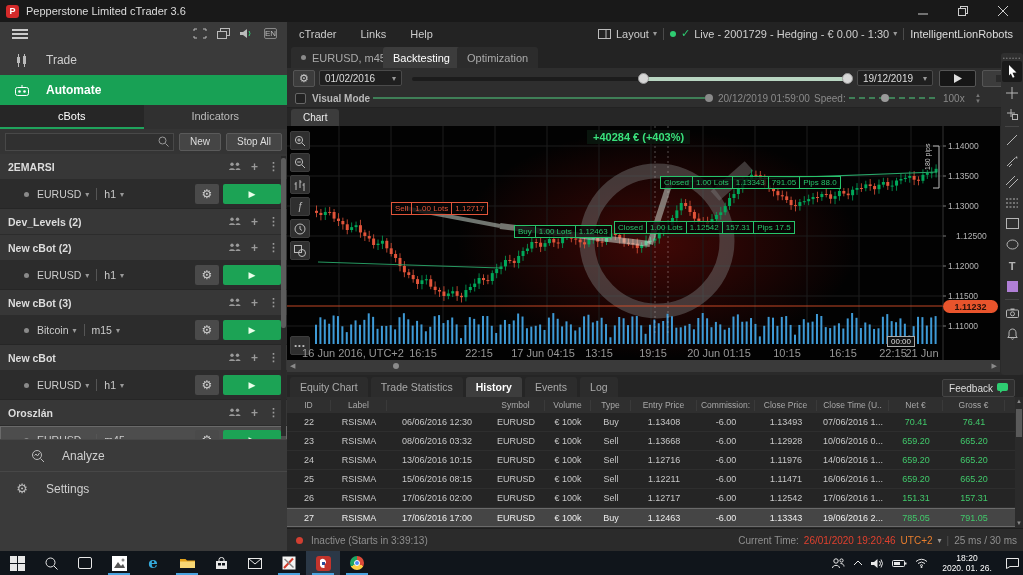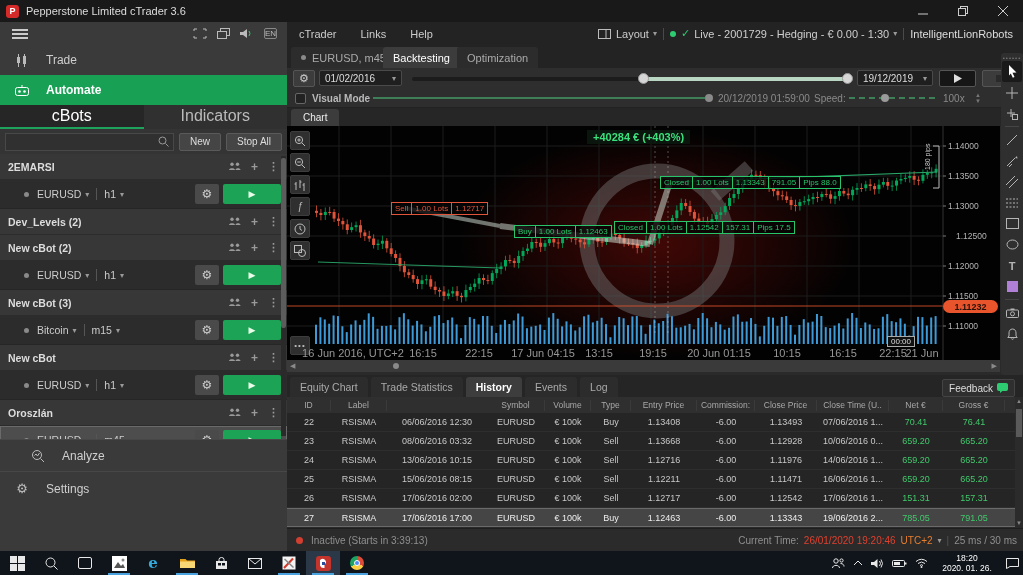--- a/index.html
+++ b/index.html
@@ -33,21 +33,21 @@
   .caret { font-size:8px; color:#999; margin-left:4px; }
   .en-badge { border:1px solid #888; font-size:8px; padding:0 0; color:#bbb; border-radius:2px; }
 
   
   #sidebar { left:0; top:45px; width:287px; height:506px; background:#3a3a3a; color:#ccc; }
   .nav-item { height:30px; display:flex; align-items:center; font-size:12px; color:#cfcfcf; }
   .nav-item .nicon { width:16px; margin:0 16px 0 14px; display:flex; justify-content:center; color:#bbb; }
   .nav-item.active { background:#18a155; color:#fff; font-weight:bold; }
   .nav-item.active .nicon { color:#fff; }
   #sb-tabs { display:flex; height:24px; background:#2c2c2c; }
-  .sb-tab { flex:1; display:flex; align-items:center; justify-content:center; font-size:16px;
+  .sb-tab { flex:1; display:flex; align-items:center; justify-content:center; font-size:11px;
     color:#bbb; background:#303030; border-bottom:2px solid transparent; }
   .sb-tab.active { background:#262626; color:#fff; border-bottom:2px solid #1fa35c; }
   #sb-search-row { height:25px; display:flex; align-items:center; padding:0 5px; gap:5px; background:#343434; }
   #sb-search { flex:1; height:18px; background:#303030; border:1px solid #484848; display:flex;
     align-items:center; justify-content:flex-end; padding-right:4px; }
   .sb-btn { height:18px; padding:0 10px; background:#454545; border:1px solid #5a5a5a; border-radius:2px;
     color:#ddd; font-size:10px; display:flex; align-items:center; }
   #bot-list { position:relative; height:285px; overflow:hidden; background:#313131; }
   .bot-header { height:26px; background:#373737; border-bottom:1px solid #2c2c2c; display:flex;
     align-items:center; padding:0 8px; font-size:10.5px; font-weight:bold; color:#ddd; }

